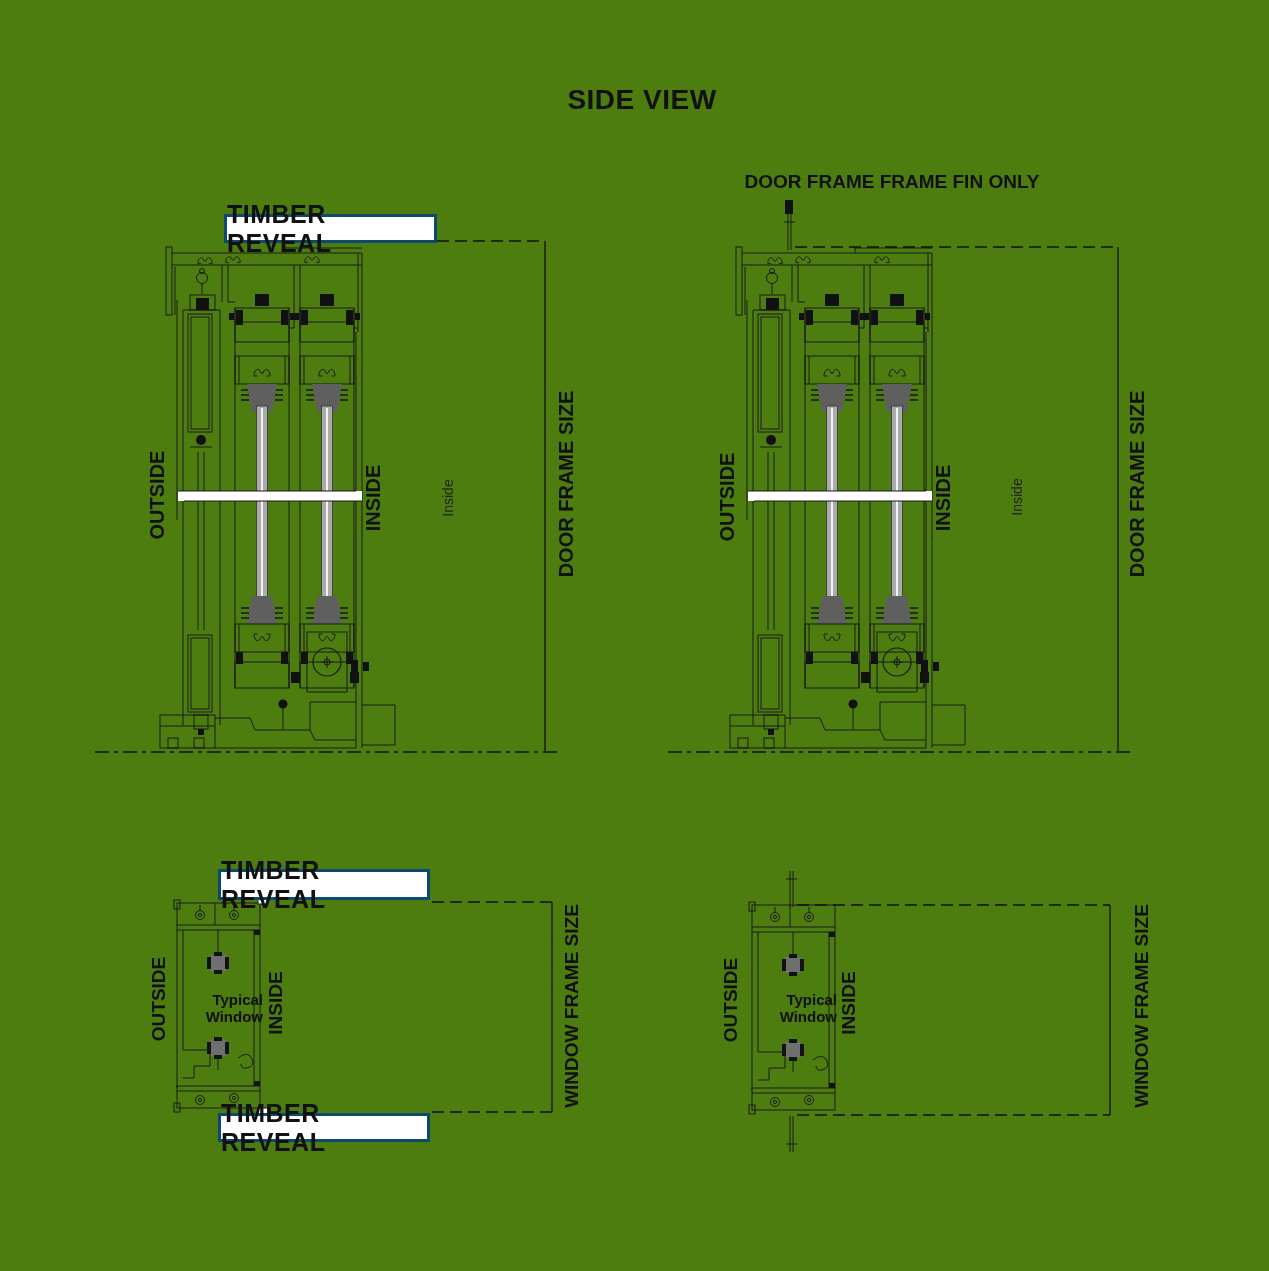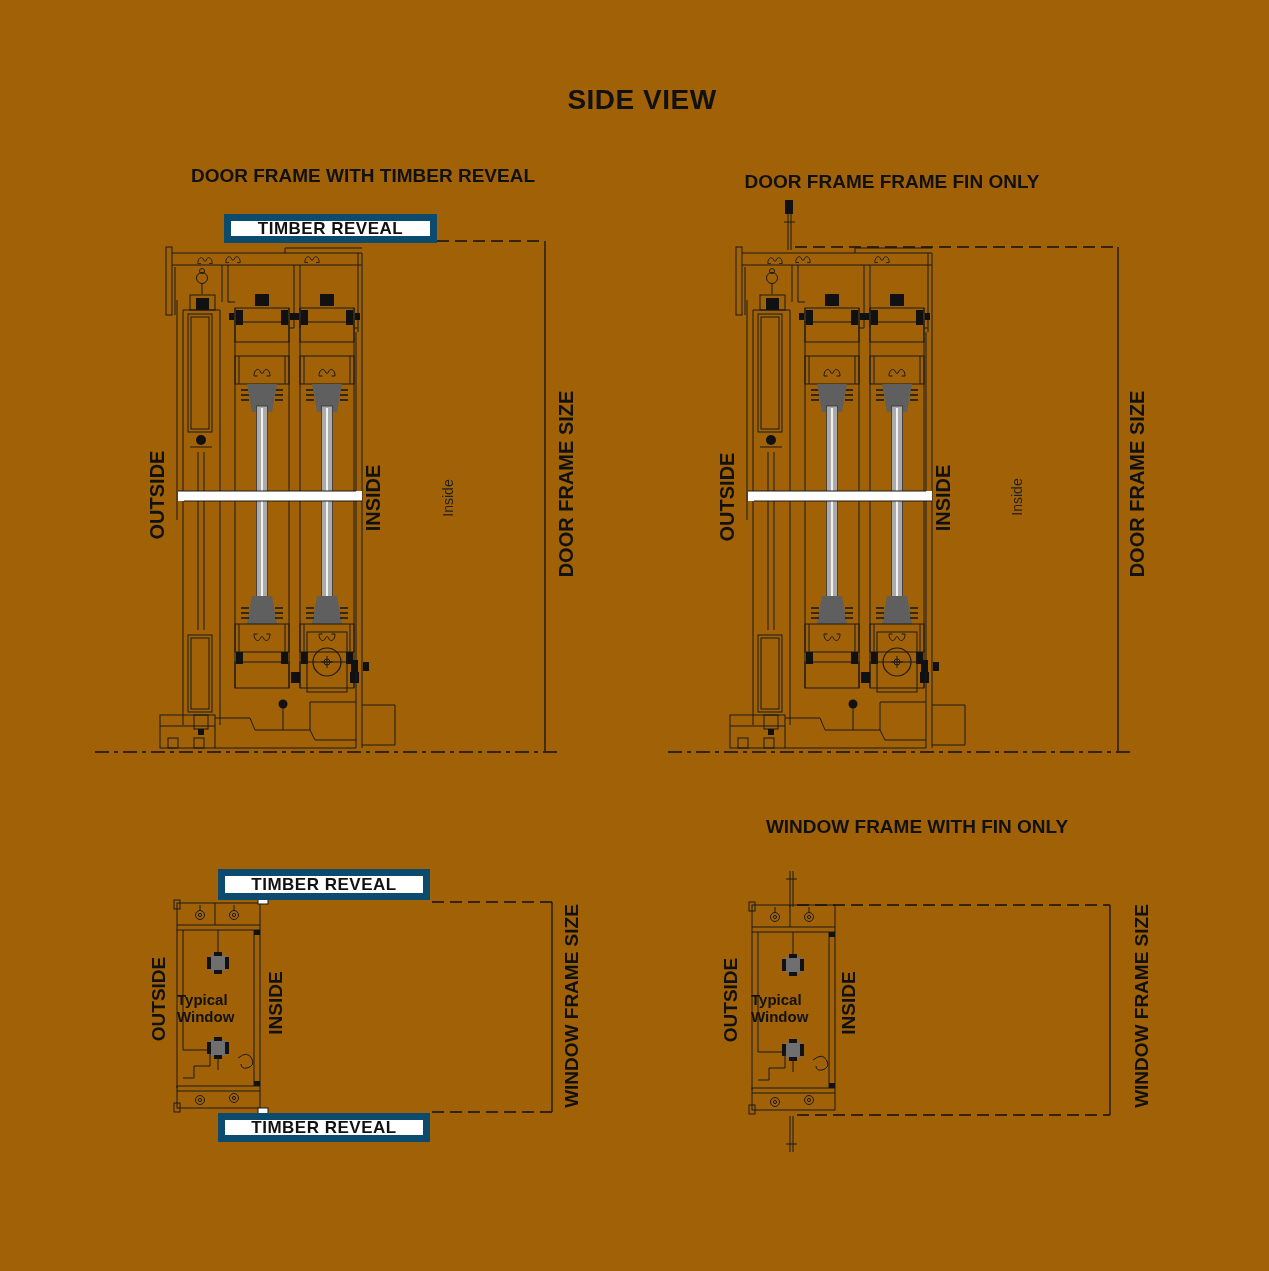--- a/index.html
+++ b/index.html
@@ -1,19 +1,19 @@
 <!DOCTYPE html>
 <html><head>
 <meta charset="utf-8">
 <style>
   html,body{margin:0;padding:0;background:#fff;}
   .canvas{
     position:relative;
     width:1269px;height:1271px;
-    background:#a16207;
+    background:#4d7c0f;
     font-family:"Liberation Sans",sans-serif;
     overflow:hidden;
   }
   .art{position:absolute;left:0;top:0;}
   .lbl{
     position:absolute;
     transform:translate(-50%,-50%);
     white-space:nowrap;
     color:#111;
     font-weight:bold;
@@ -26,31 +26,31 @@
     white-space:nowrap;
     color:#111;
     font-weight:bold;
     font-size:20px;
   }
   .vlbl.win{font-size:19px;}
   .vlbl.small{font-weight:normal;font-size:14px;color:#222;}
   .timber-box{
     position:absolute;
     box-sizing:border-box;
-    border:7px solid #0c4a6e;
+    border:3px solid #0c4a6e;
     background:#fff;
     display:flex;align-items:center;justify-content:center;
-    font-weight:bold;font-size:17px;color:#111;
+    font-weight:bold;font-size:25px;color:#111;
     letter-spacing:0.5px;
   }
   .win-note{
     position:absolute;
     transform:translate(-50%,-50%);
     width:86px;
-    text-align:left;
+    text-align:right;
     font-weight:bold;font-size:15px;line-height:1.1;color:#111;
   }
 </style>
 </head>
 <body>
 
 <div class="canvas">
 
   <svg class="art" width="1269" height="1271" viewBox="0 0 1269 1271">
     <defs>
@@ -257,39 +257,37 @@
       <line x1="793" y1="1116" x2="793" y2="1152" stroke="#1a1a1a"></line>
       <line x1="786" y1="1144" x2="797" y2="1144" stroke="#1a1a1a"></line>
       <line x1="797" y1="905" x2="1110" y2="905" stroke="#111" stroke-width="1.3" stroke-dasharray="12 6"></line>
       <line x1="1110" y1="905" x2="1110" y2="1115" stroke="#111" stroke-width="1.3"></line>
       <line x1="797" y1="1115" x2="1110" y2="1115" stroke="#111" stroke-width="1.3" stroke-dasharray="12 6"></line>
     </g>
   </svg>
 
   <div class="lbl title" style="left:642px;top:100px;">SIDE VIEW</div>
 
-  <div class="lbl heading" style="left:363px;top:176px;">DOOR FRAME WITH TIMBER REVEAL</div>
   <div class="timber-box" style="left:224px;top:214px;width:213px;height:29px;">TIMBER REVEAL</div>
   <div class="vlbl" style="left:157px;top:495px;">OUTSIDE</div>
   <div class="vlbl" style="left:373px;top:498px;">INSIDE</div>
   <div class="vlbl small" style="left:448px;top:498px;">Inside</div>
   <div class="vlbl" style="left:566px;top:484px;">DOOR FRAME SIZE</div>
 
   <div class="lbl heading" style="left:892px;top:182px;">DOOR FRAME FRAME FIN ONLY</div>
   <div class="vlbl" style="left:727px;top:497px;">OUTSIDE</div>
   <div class="vlbl" style="left:943px;top:498px;">INSIDE</div>
   <div class="vlbl small" style="left:1017px;top:497px;">Inside</div>
   <div class="vlbl" style="left:1137px;top:484px;">DOOR FRAME SIZE</div>
 
   <div class="timber-box" style="left:218px;top:869px;width:212px;height:31px;">TIMBER REVEAL</div>
   <div class="timber-box" style="left:218px;top:1113px;width:212px;height:29px;">TIMBER REVEAL</div>
   <div class="vlbl win" style="left:159px;top:999px;">OUTSIDE</div>
   <div class="vlbl win" style="left:276px;top:1003px;">INSIDE</div>
   <div class="win-note" style="left:220px;top:1008px;">Typical Window</div>
   <div class="vlbl win" style="left:572px;top:1006px;">WINDOW FRAME SIZE</div>
 
-  <div class="lbl heading" style="left:917px;top:827px;">WINDOW FRAME WITH FIN ONLY</div>
   <div class="vlbl win" style="left:731px;top:1000px;">OUTSIDE</div>
   <div class="vlbl win" style="left:849px;top:1003px;">INSIDE</div>
   <div class="win-note" style="left:794px;top:1008px;">Typical Window</div>
   <div class="vlbl win" style="left:1142px;top:1006px;">WINDOW FRAME SIZE</div>
 
 </div>
 
 </body></html>

